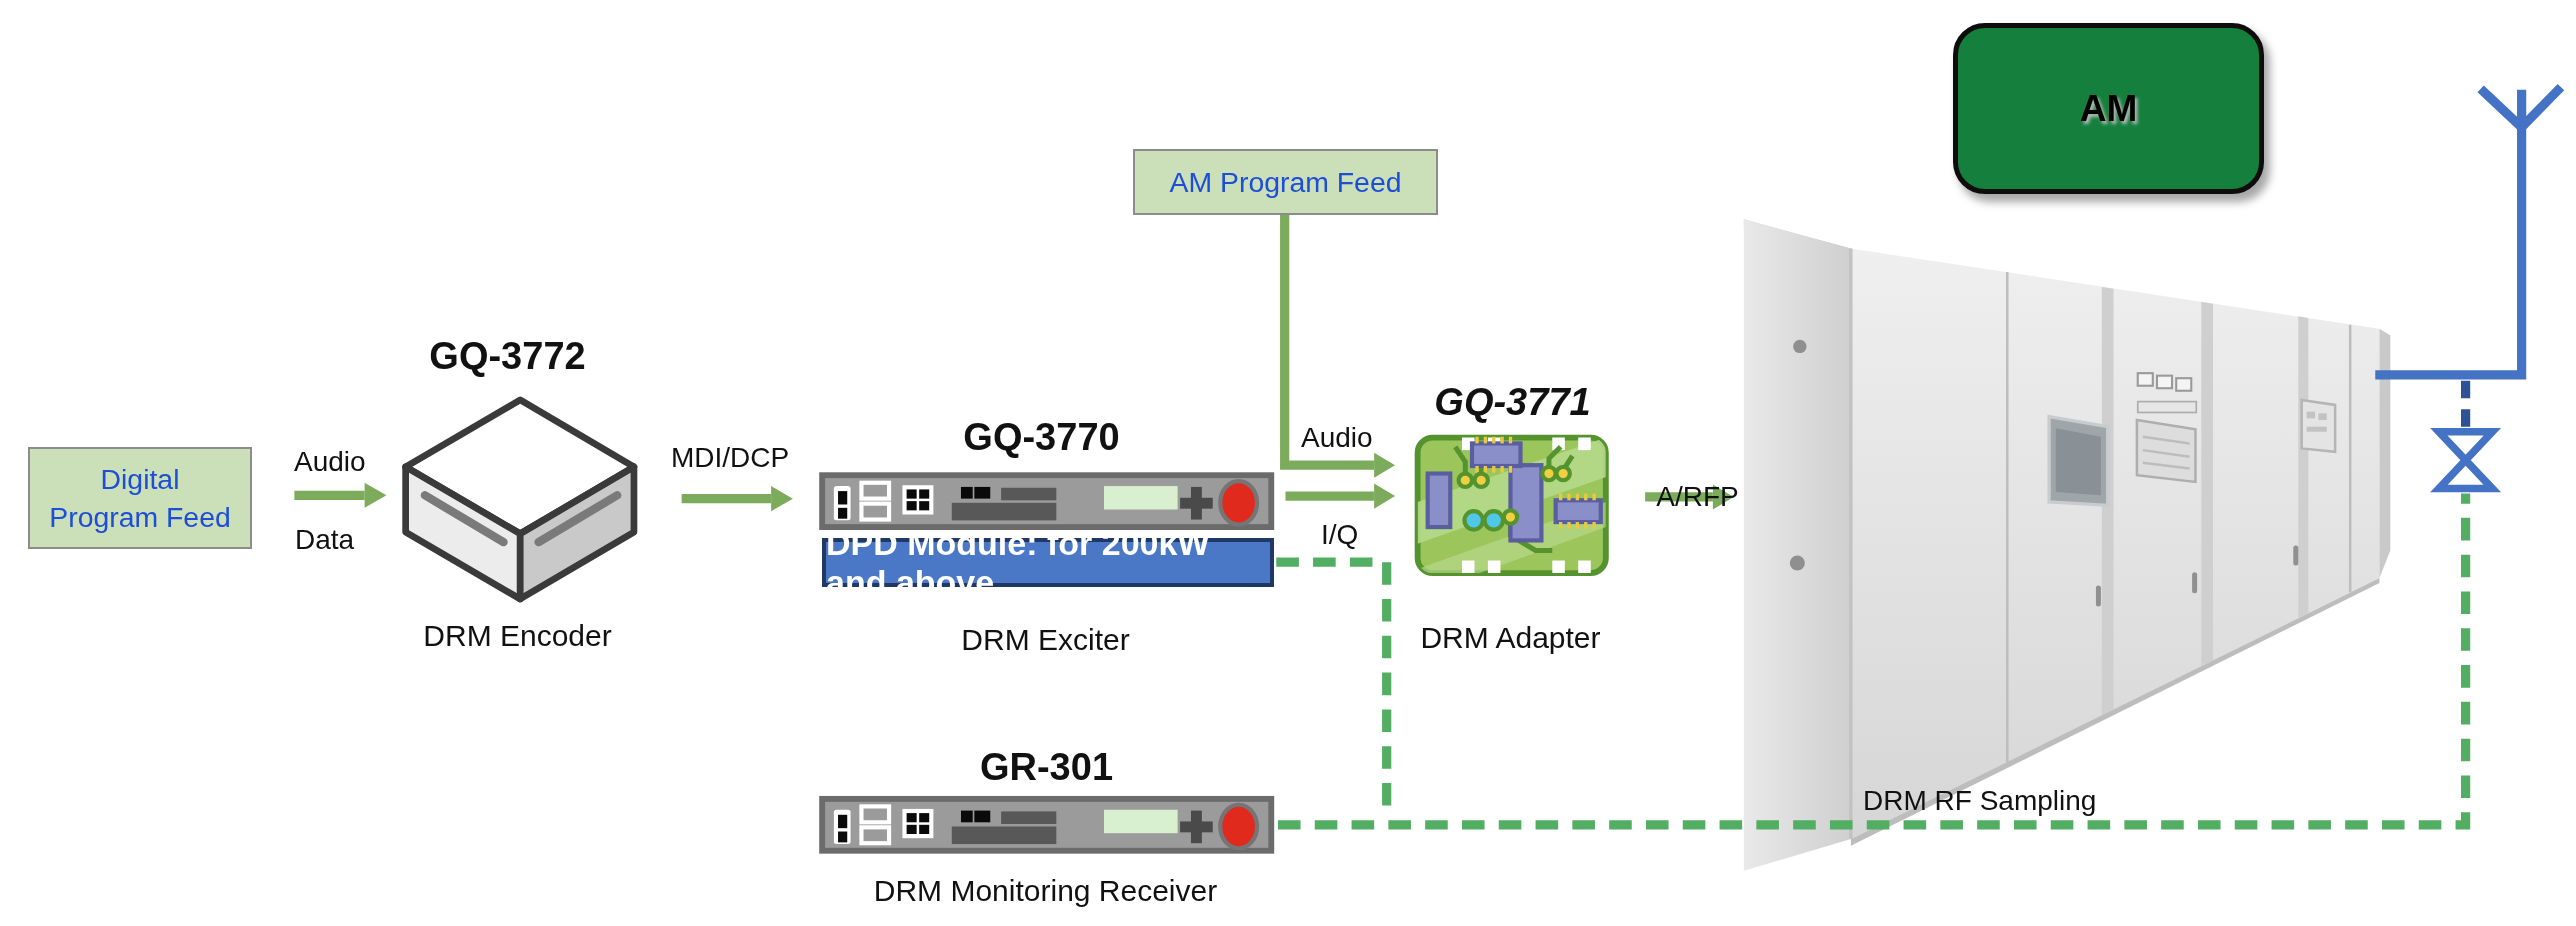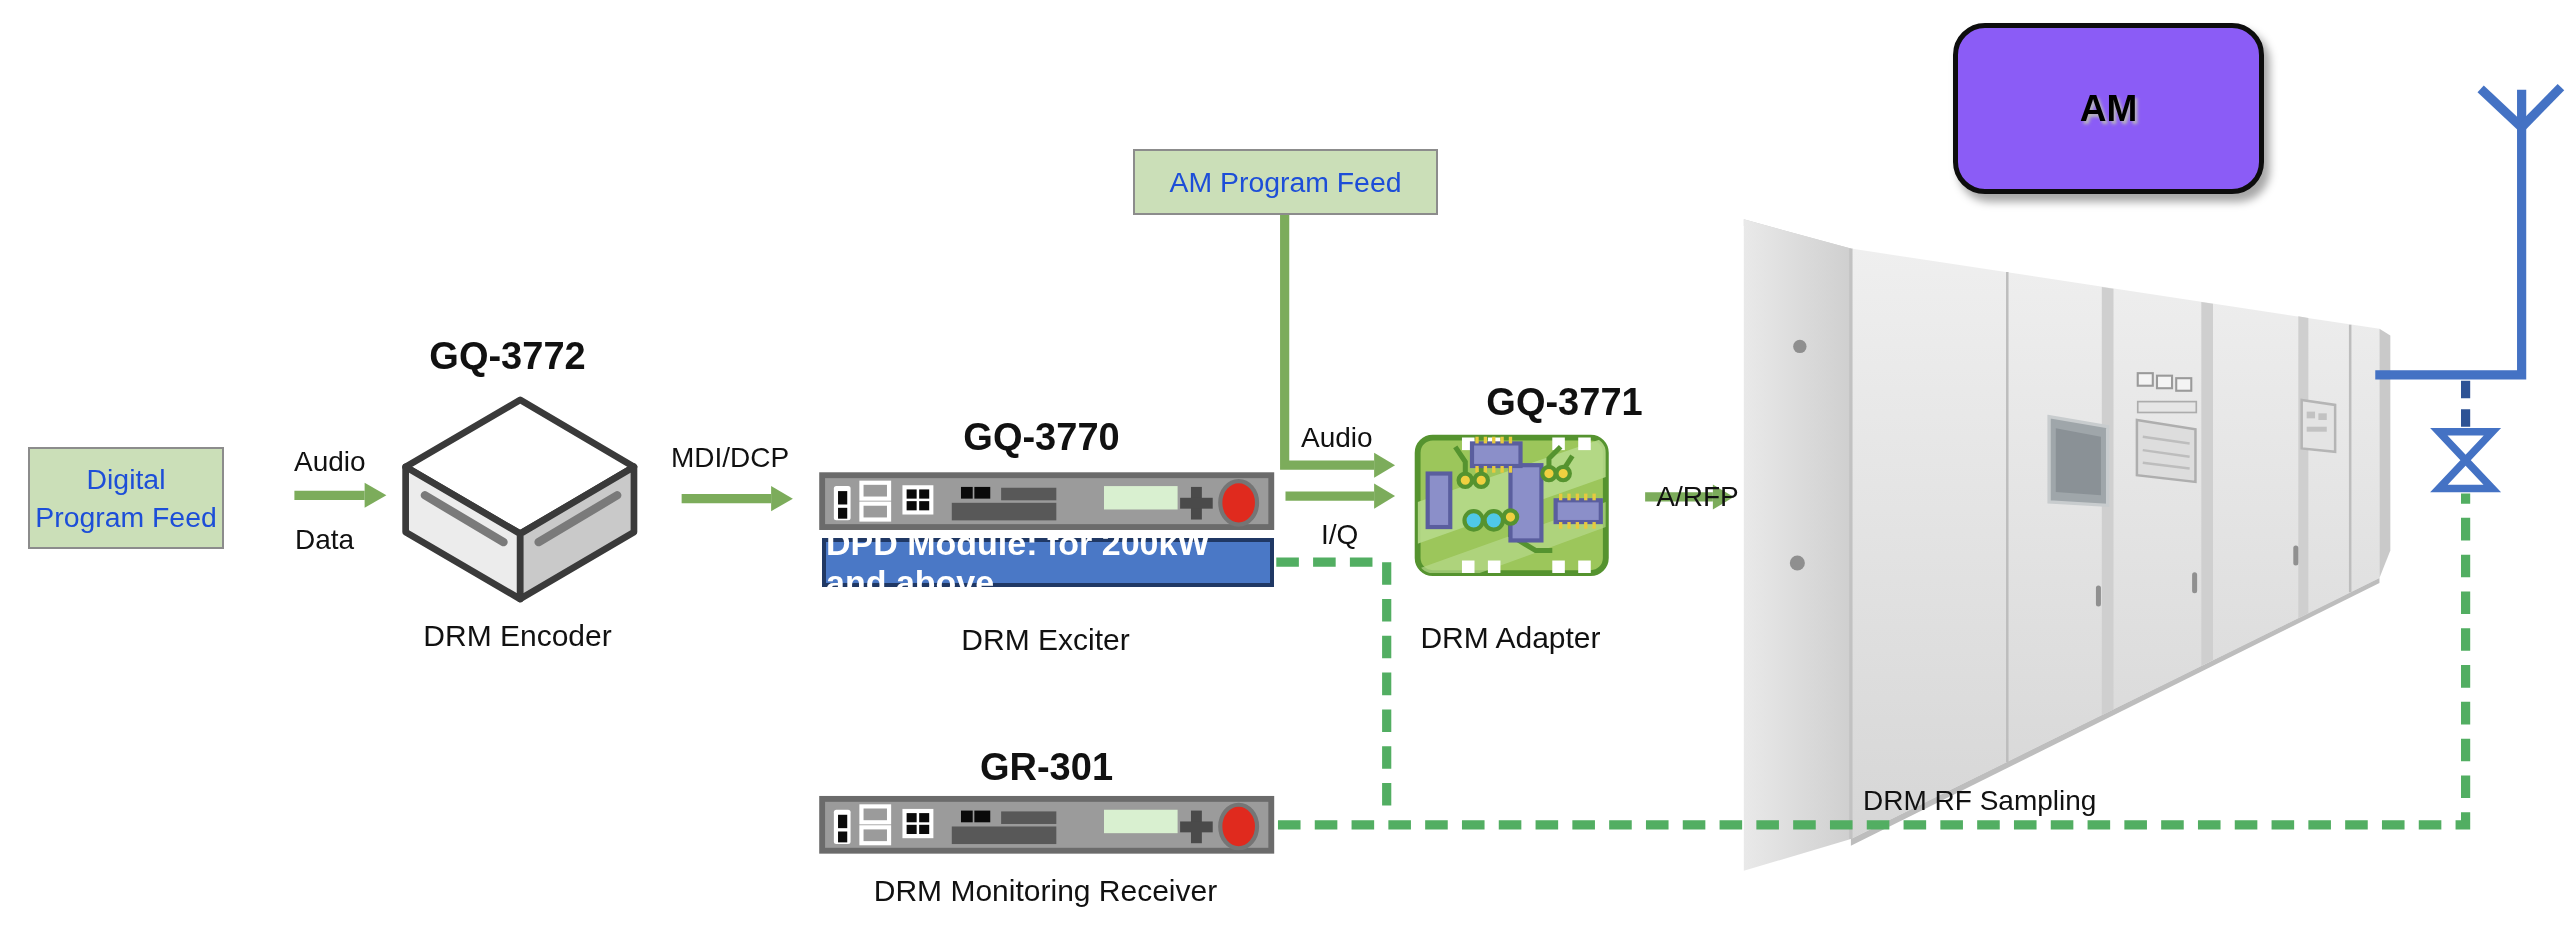--- a/index.html
+++ b/index.html
@@ -10,21 +10,21 @@
   .title{font-weight:700;font-size:38px;}
   .cap{font-size:30px;}
   .edge{font-size:28px;}
   .center{text-align:center;}
   .gbox{position:absolute;background:#CBDFB8;border:2.5px solid #8C8C8C;box-sizing:border-box;
         display:flex;align-items:center;justify-content:center;color:#1d4ed8;font-size:28.4px;}
   .gbox.twolines{flex-direction:column;line-height:38px;}
   .dpd{position:absolute;left:822px;top:538px;width:452px;height:49px;background:#4A78C6;
        border:4.2px solid #203864;box-sizing:border-box;color:#ffffff;font-weight:700;font-size:34px;
        display:flex;align-items:center;justify-content:center;}
-  .amlabel{position:absolute;left:1953px;top:23.4px;width:311px;height:171px;background:#8b5cf6;
+  .amlabel{position:absolute;left:1953px;top:23.4px;width:311px;height:171px;background:#15803d;
        border:5px solid #0d0d0d;border-radius:32px;box-sizing:border-box;
        box-shadow:5.9px 7.5px 8.4px rgba(0,0,0,0.35);
        display:flex;flex-direction:column;align-items:center;justify-content:center;
        font-weight:700;font-size:37px;line-height:48px;color:#000;text-shadow:2.5px 2.5px 3.3px #b9b9b9;}
 </style>
 </head>
 <body>
 
 <div class="canvas">
 
@@ -213,40 +213,40 @@
   </g>
 
   <g>
         <use href="#rackFront"></use>
       </g>
   <g>
         <use href="#rackFront" y="387"></use>
       </g>
 </svg>
 
-<div class="gbox twolines" style="left:28px;top:447px;width:196px;height:102px;">
+<div class="gbox twolines" style="left:28px;top:447px;width:224px;height:102px;">
   <div>Digital</div>
   <div>Program Feed</div>
 </div>
 
 <div class="gbox" style="left:1133px;top:149px;width:305px;height:66px;">
   <div>AM Program Feed</div>
 </div>
 
 <div class="dpd">
   <span>DPD Module: for 200kW and above</span>
 </div>
 
 <div class="amlabel">
   <div>AM</div>
 </div>
 
 <div class="lbl title center" style="left:382px;top:335px;width:251px;">GQ-3772</div>
 <div class="lbl title center" style="left:916px;top:416px;width:251px;">GQ-3770</div>
-<div class="lbl title center" style="left:1439px;top:381px;width:251px;">GQ-3771</div>
+<div class="lbl title center" style="left:1387px;top:381px;width:251px;font-style:italic;">GQ-3771</div>
 <div class="lbl title center" style="left:921px;top:746px;width:251px;">GR-301</div>
 
 <div class="lbl cap center" style="left:392px;top:619px;width:251px;">DRM Encoder</div>
 <div class="lbl cap center" style="left:920px;top:623px;width:251px;">DRM Exciter</div>
 <div class="lbl cap center" style="left:1385px;top:621px;width:251px;">DRM Adapter</div>
 <div class="lbl cap center" style="left:853px;top:874px;width:385px;">DRM Monitoring Receiver</div>
 
 <div class="lbl edge" style="left:294px;top:446px;">Audio</div>
 <div class="lbl edge" style="left:295px;top:524px;">Data</div>
 <div class="lbl edge" style="left:671px;top:442px;">MDI/DCP</div>

